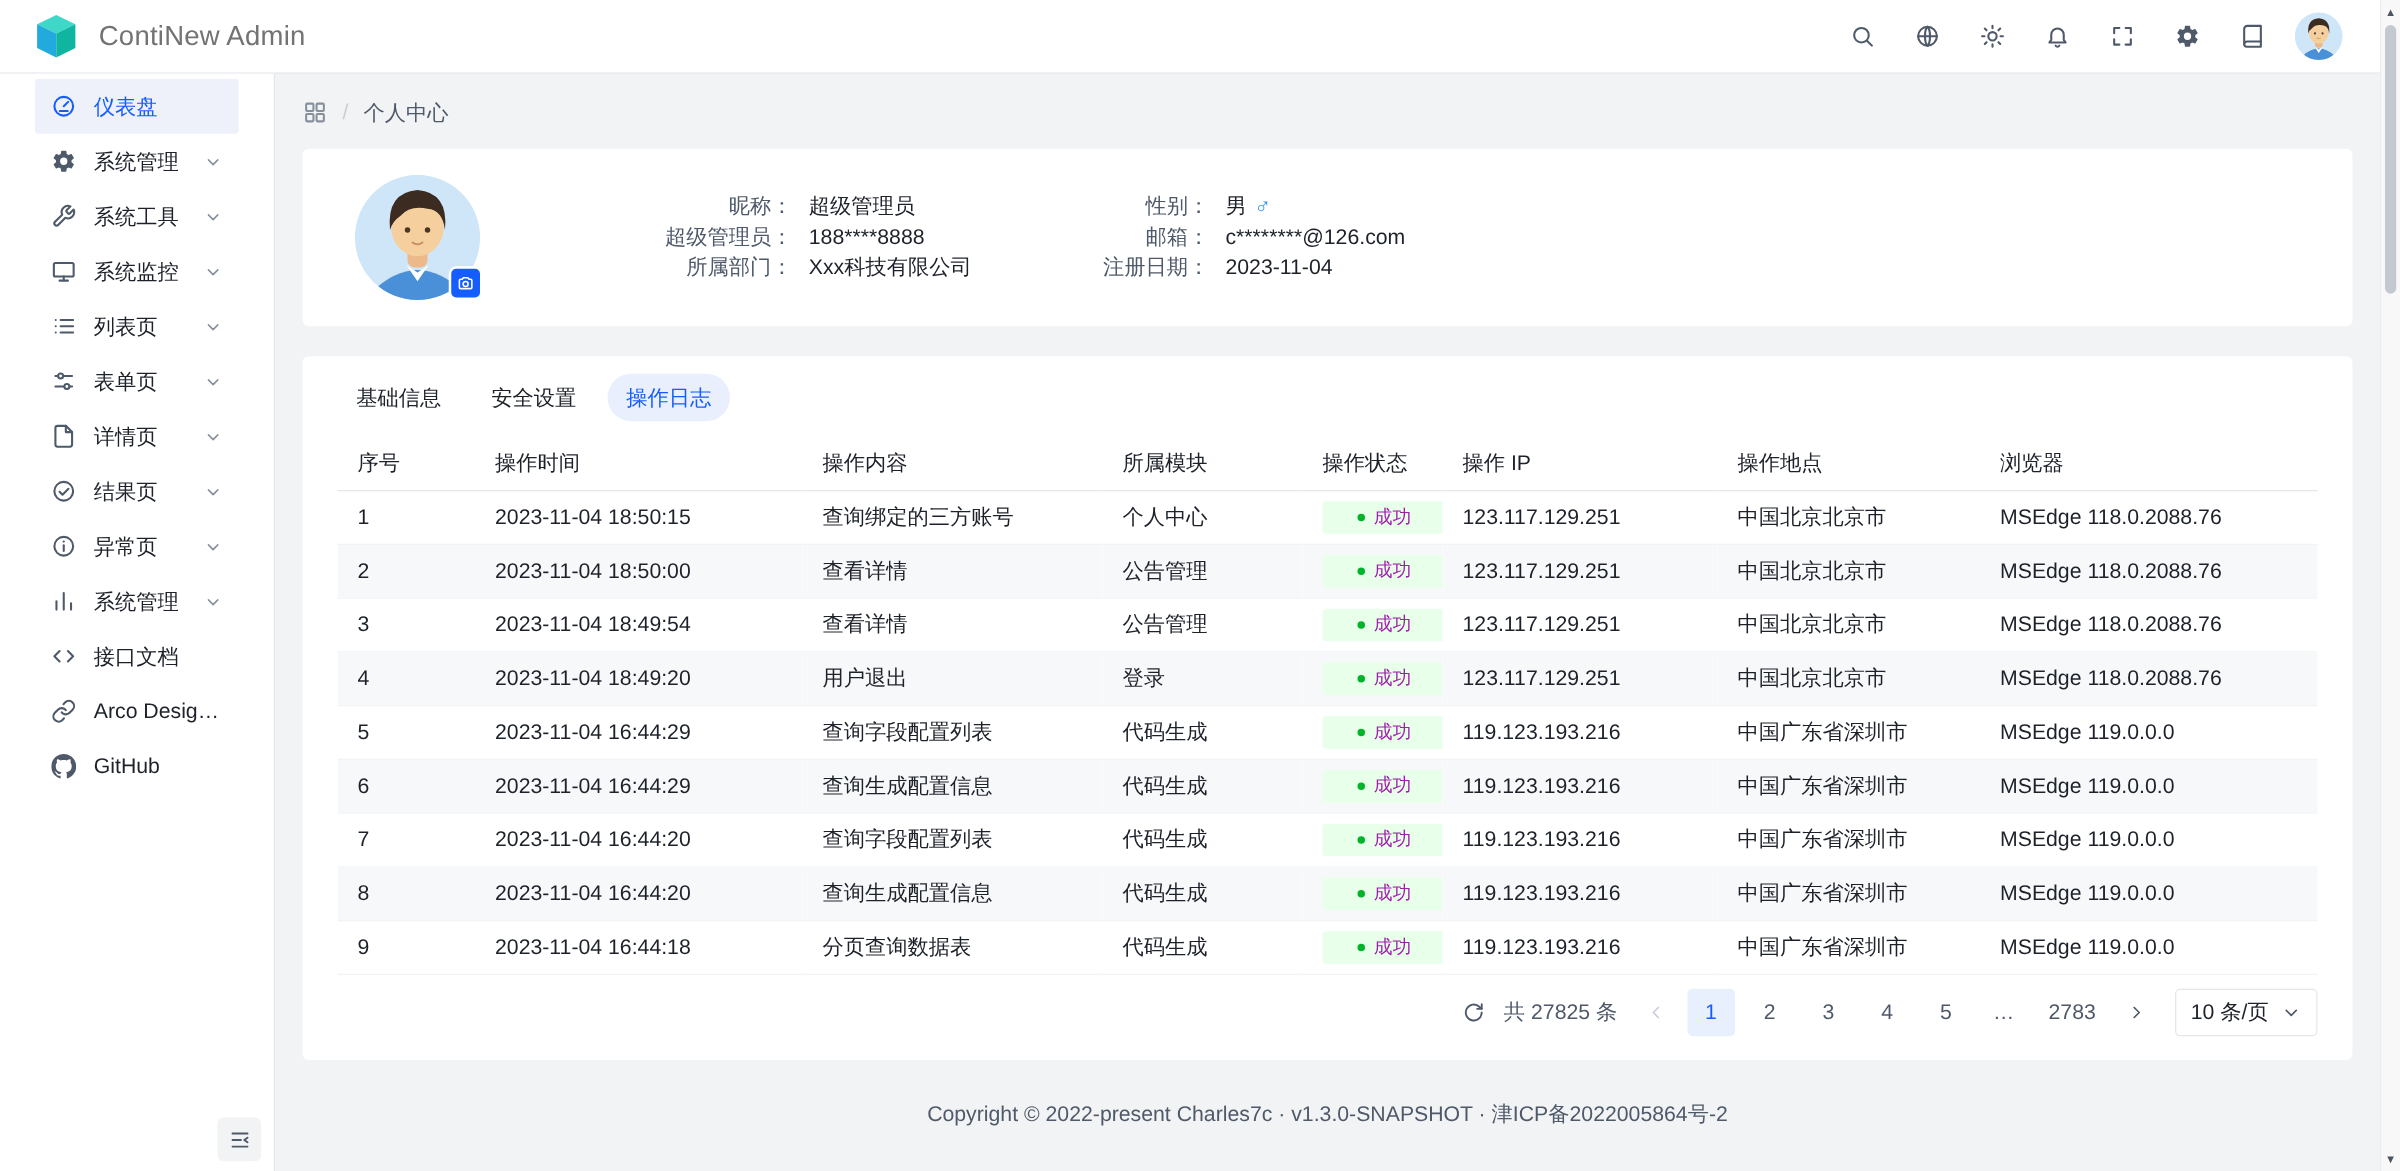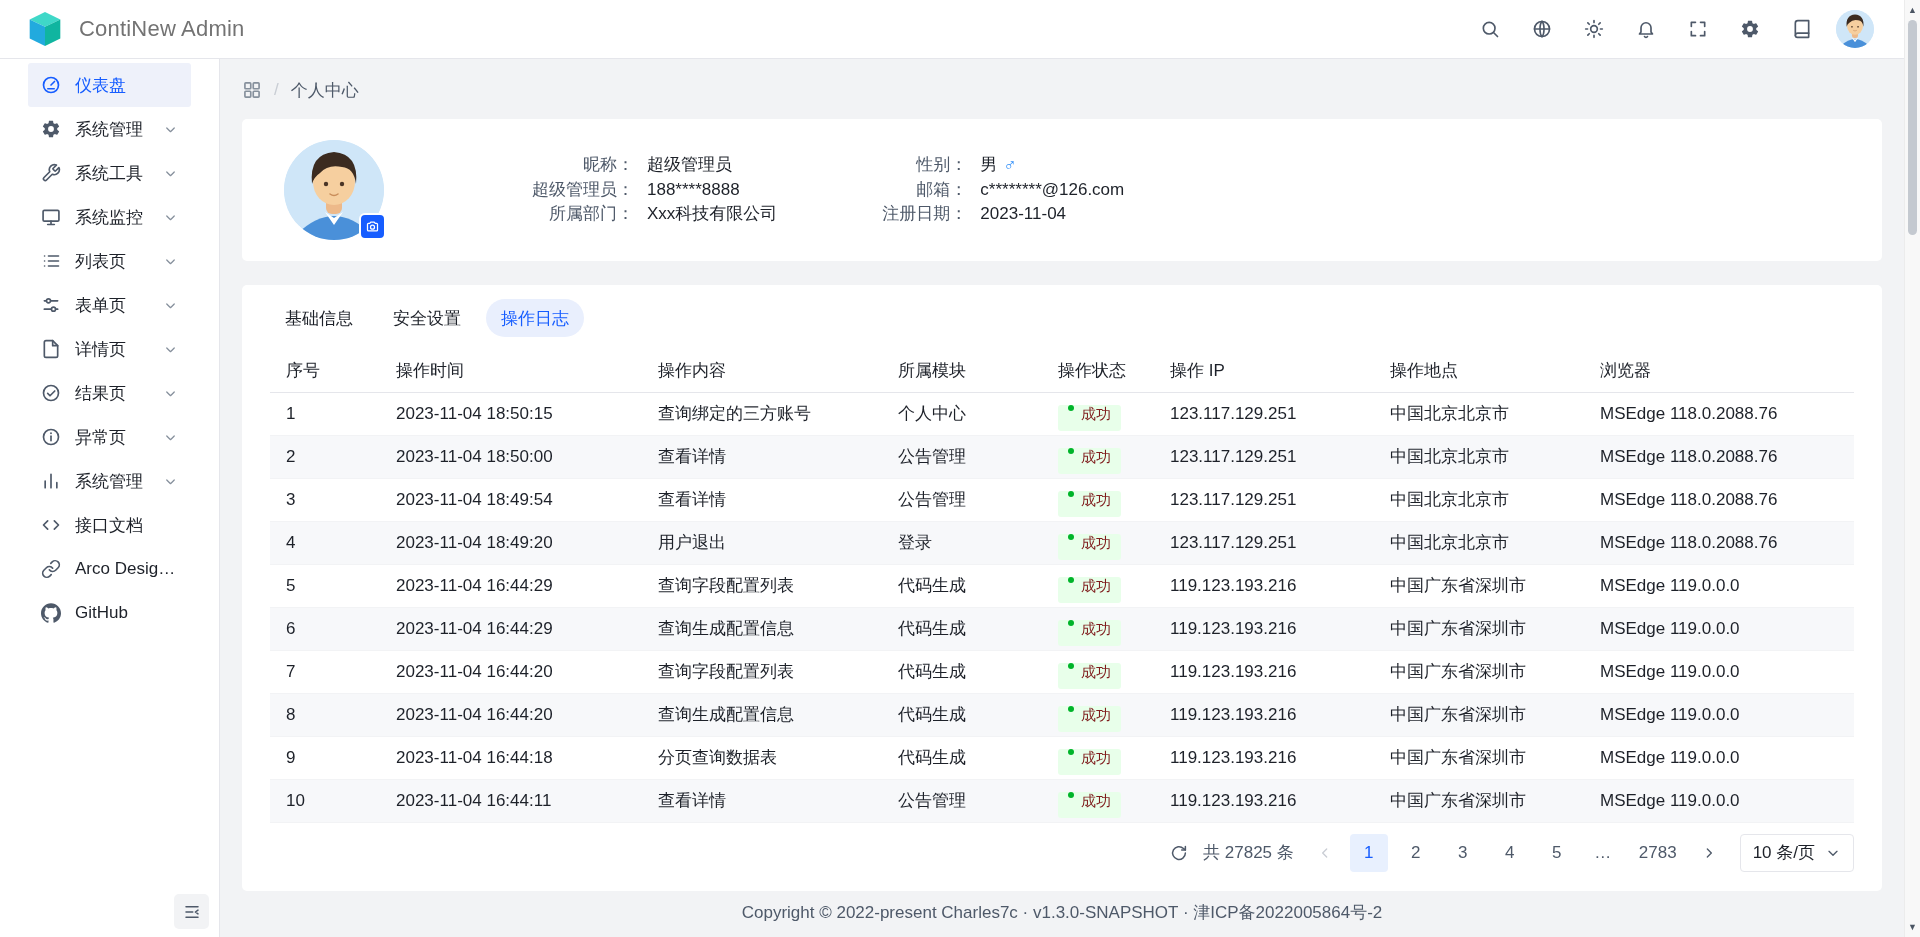--- a/index.html
+++ b/index.html
@@ -57,21 +57,21 @@
 
 .log-card{margin-top:24px;background:#fff;border-radius:5px;padding:14px 28px 18px;flex:0 0 auto}
 .tabs{display:flex;align-items:flex-start;gap:10px;height:40px;margin-bottom:10px}
 .tab{height:38px;display:flex;align-items:center;padding:0 15px;border-radius:19px;cursor:pointer;color:#1d2129}
 .tab.active{background:#e9effd;color:#165dff}
 .log-table{width:100%;border-collapse:collapse;table-layout:fixed}
 .log-table th,.log-table td{height:43px;padding:0 16px;text-align:left;white-space:nowrap;overflow:hidden;text-overflow:ellipsis}
 .log-table th{color:#1d2129;font-weight:500;border-bottom:1px solid #e5e6eb}
 .log-table td{color:#1d2129;font-weight:400;border-bottom:1px solid #f2f3f5}
 .log-table tbody tr:nth-child(even){background:#f7f8fa}
-.status-badge{display:inline-flex;align-items:flex-start;gap:7px;height:26px;padding:0 10px;border-radius:3px;background:#e8ffea;color:#7f1d1d;font-size:15px}
+.status-badge{display:inline-flex;align-items:center;gap:7px;height:26px;padding:0 28px;border-radius:3px;background:#e8ffea;color:#a21caf;font-size:15px}
 .status-badge .dot{width:6px;height:6px;border-radius:50%;background:#00b42a}
 
 .pagination{margin-top:10px;height:40px;display:flex;align-items:center;justify-content:flex-end;gap:9px;color:#4e5969}
 .pg-refresh{width:30px;height:30px;border:none;background:transparent;color:#4e5969;cursor:pointer;display:flex;align-items:center;justify-content:center}
 .pg-total{margin-right:6px;color:#4e5969}
 .pg-nav{width:32px;height:32px;border:none;background:transparent;display:flex;align-items:center;justify-content:center;color:#4e5969;cursor:pointer;border-radius:4px}
 .pg-nav.prev{color:#c9cdd4}
 .page-list{display:flex;align-items:center;gap:9px}
 .page-btn{min-width:38px;height:38px;padding:0 7px;border:none;background:transparent;border-radius:4px;color:#4e5969;font-size:17px;cursor:pointer}
 .page-btn.active{background:#e8f0fe;color:#165dff}
@@ -514,33 +514,20 @@
                   </span></td>
                 <td>119.123.193.216</td>
                 <td>中国广东省深圳市</td>
                 <td>MSEdge 119.0.0.0</td>
               </tr>
               <tr>
                 <td>9</td>
                 <td>2023-11-04 16:44:18</td>
                 <td>分页查询数据表</td>
                 <td>代码生成</td>
-                <td><span class="status-badge">
-                    <span class="dot"></span>
-                    <span>成功</span>
-                  </span></td>
-                <td>119.123.193.216</td>
-                <td>中国广东省深圳市</td>
-                <td>MSEdge 119.0.0.0</td>
-              </tr>
-              <tr>
-                <td>10</td>
-                <td>2023-11-04 16:44:11</td>
-                <td>查看详情</td>
-                <td>公告管理</td>
                 <td><span class="status-badge">
                     <span class="dot"></span>
                     <span>成功</span>
                   </span></td>
                 <td>119.123.193.216</td>
                 <td>中国广东省深圳市</td>
                 <td>MSEdge 119.0.0.0</td>
               </tr>
             </tbody>
           </table>

